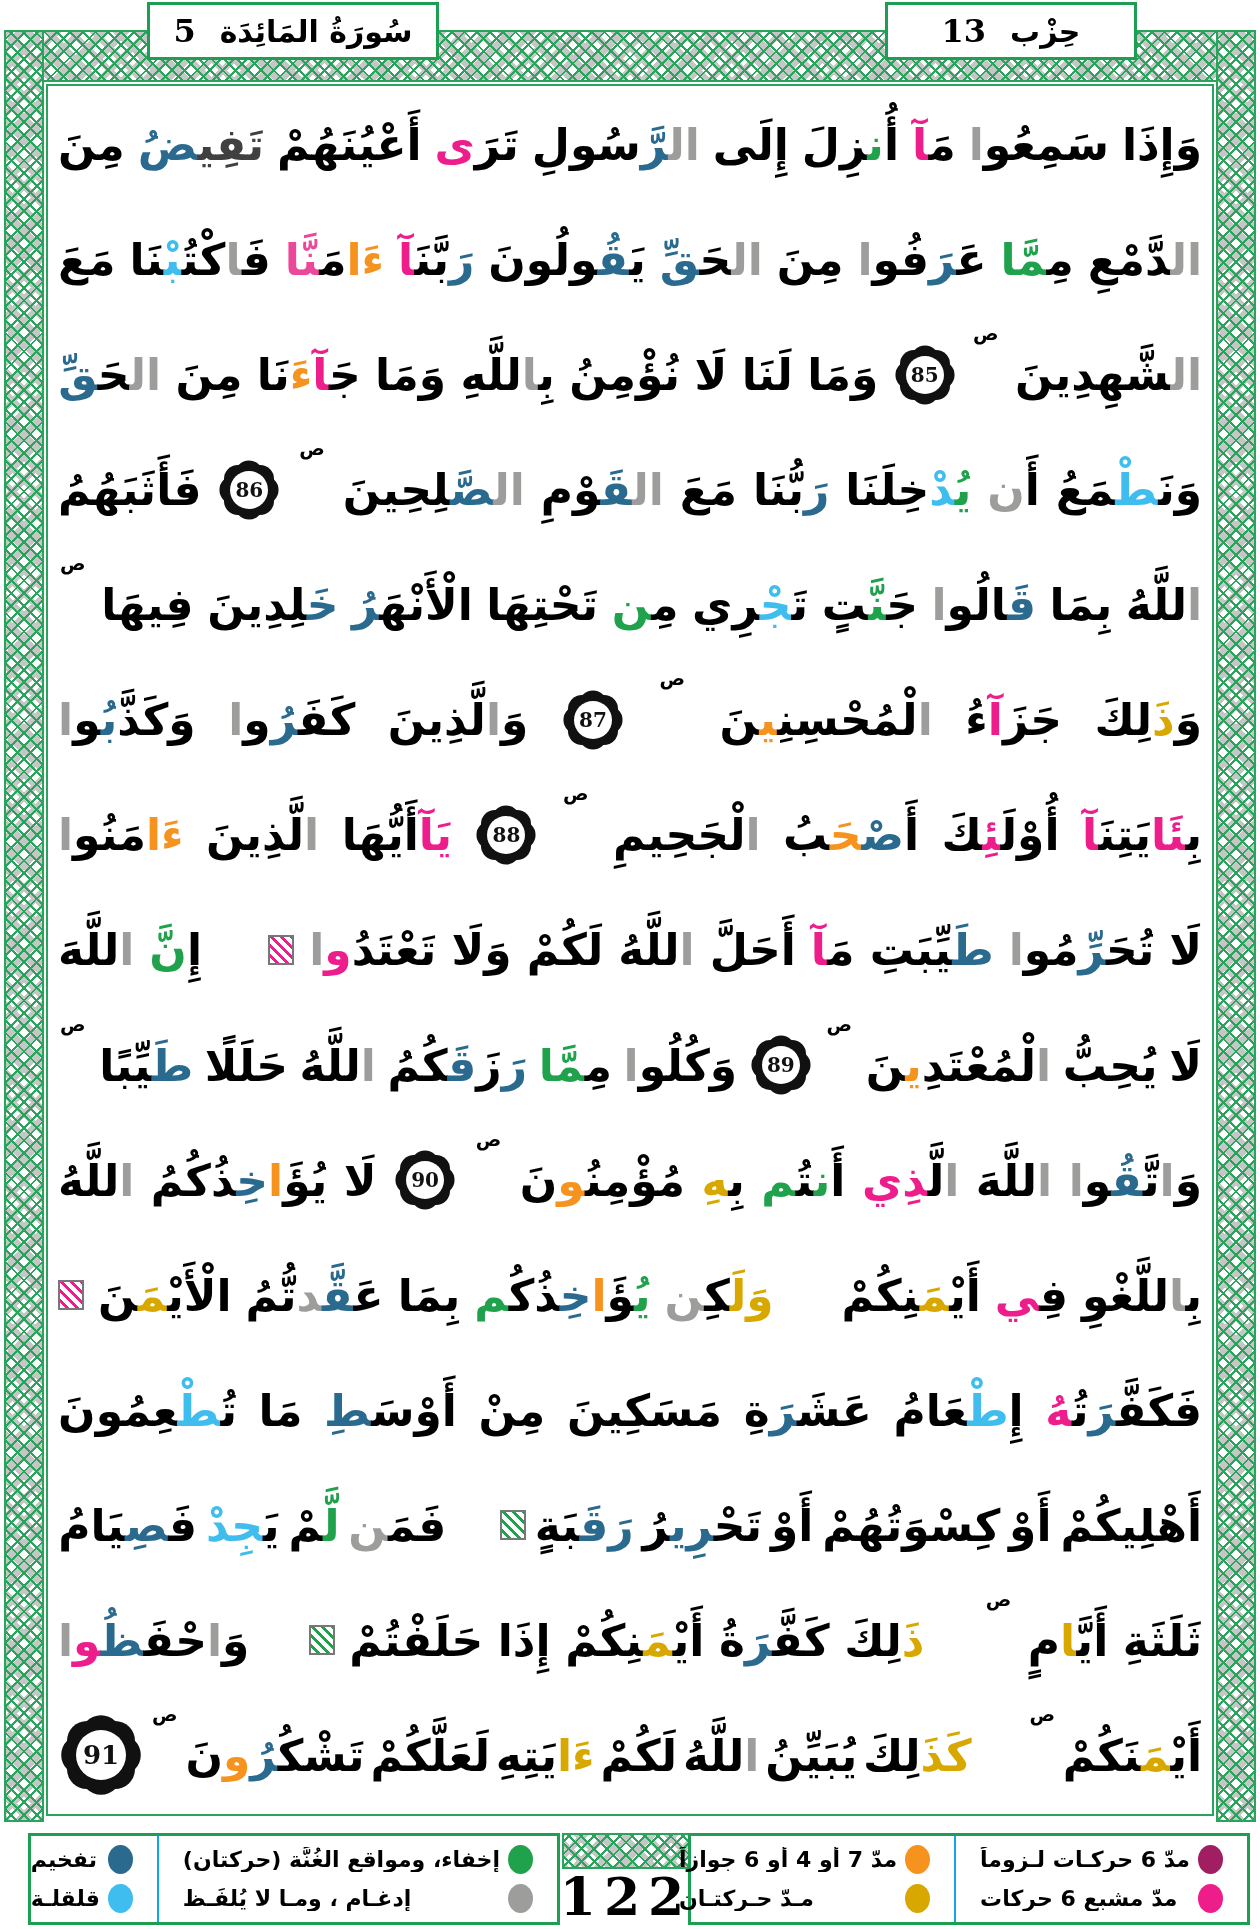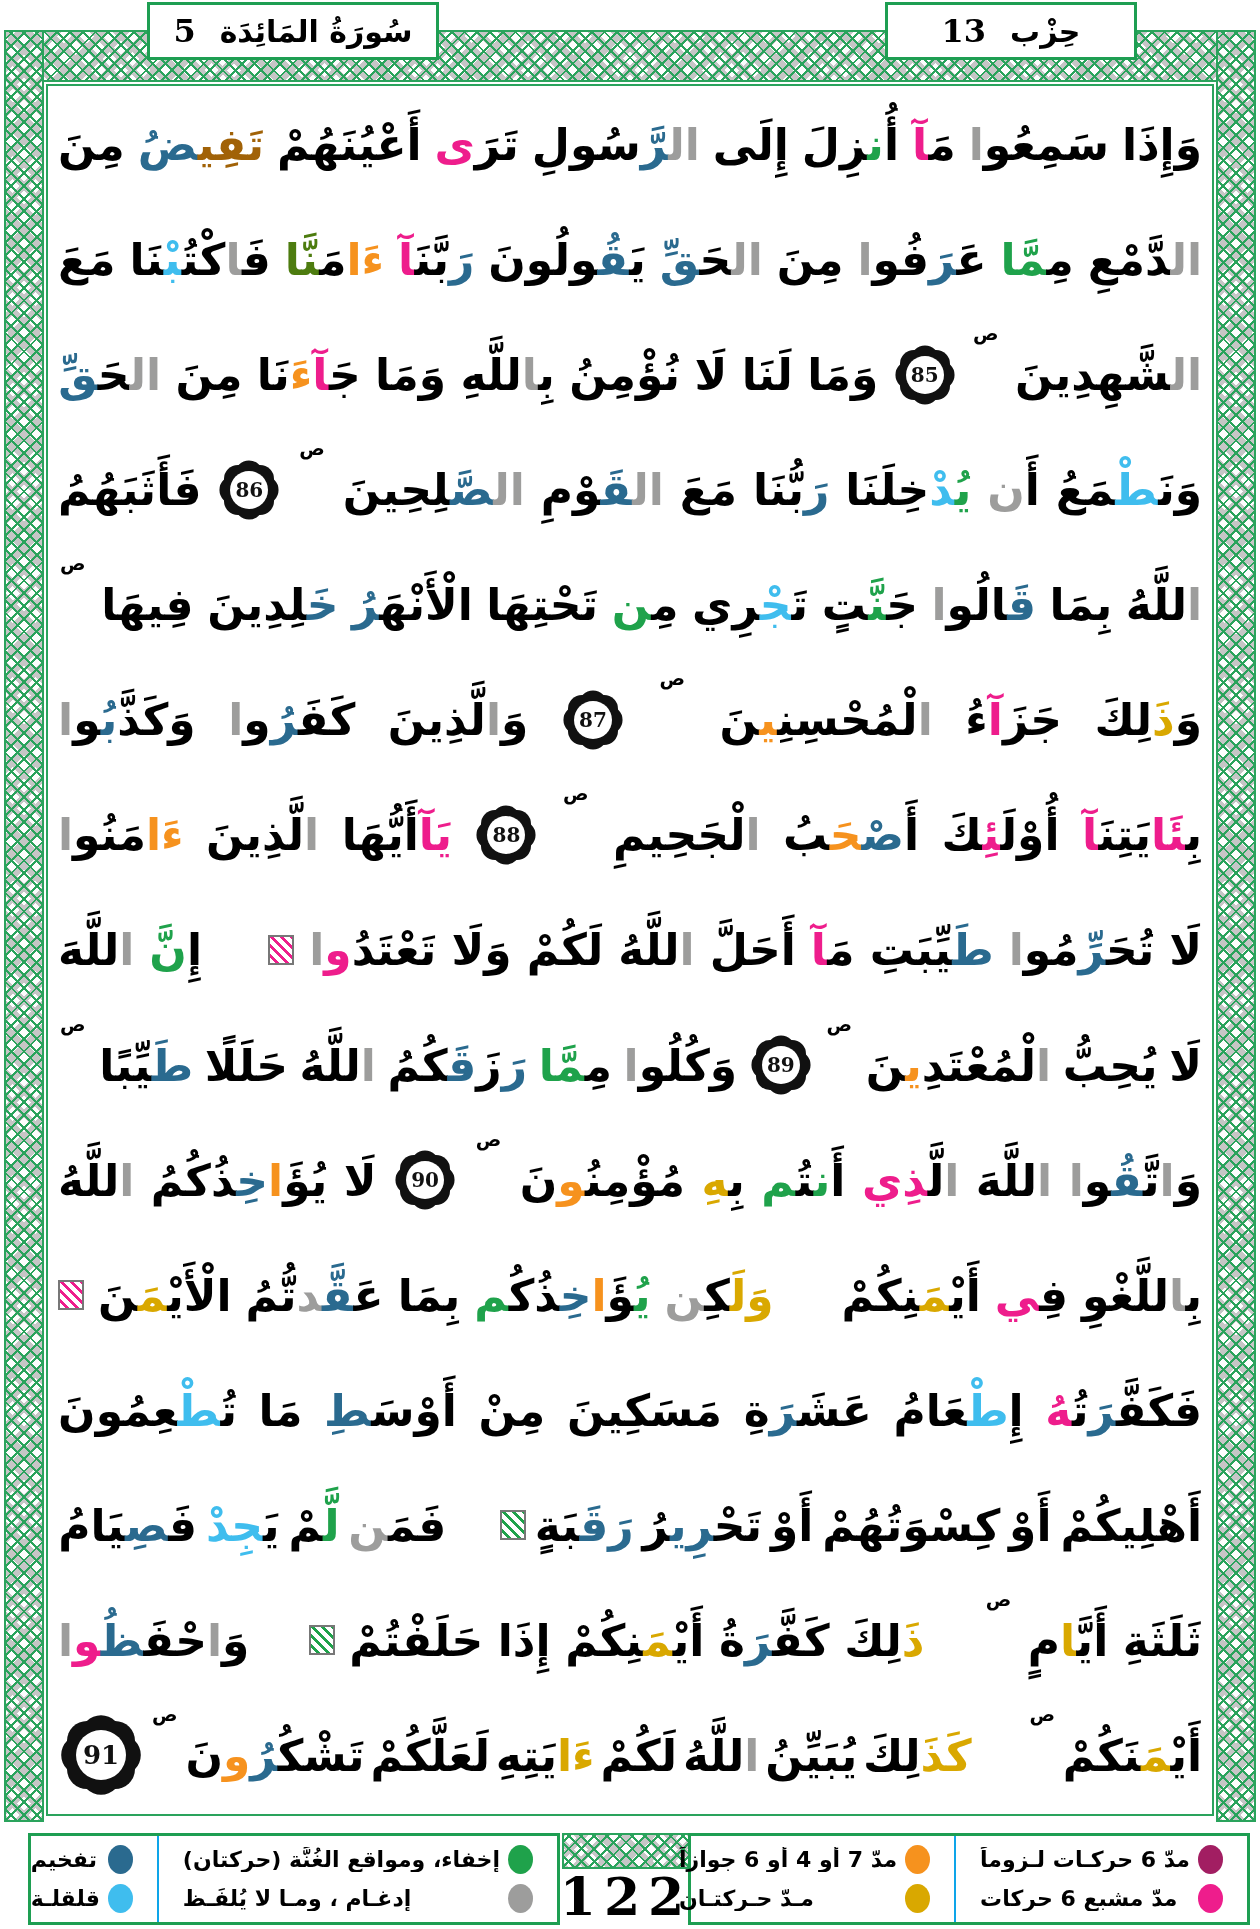--- a/index.html
+++ b/index.html
@@ -91,32 +91,32 @@
   <div class="text-area" id="text-area" dir="rtl">
       <div class="line">
         <span class="word"><span style="color: rgb(0, 0, 0);">وَإِذَا</span></span>
         <span class="word"><span style="color: rgb(0, 0, 0);">سَمِعُو</span><span style="color: rgb(157, 157, 156);">ا</span></span>
         <span class="word"><span style="color: rgb(0, 0, 0);">مَ</span><span style="color: rgb(238, 29, 140);">آ</span></span>
         <span class="word"><span style="color: rgb(0, 0, 0);">أُ</span><span style="color: rgb(31, 162, 75);">ن</span><span style="color: rgb(0, 0, 0);">زِلَ</span></span>
         <span class="word"><span style="color: rgb(0, 0, 0);">إِلَى</span></span>
         <span class="word"><span style="color: rgb(157, 157, 156);">ال</span><span style="color: rgb(42, 106, 143);">رَّ</span><span style="color: rgb(0, 0, 0);">سُولِ</span></span>
         <span class="word"><span style="color: rgb(0, 0, 0);">تَرَ</span><span style="color: rgb(238, 29, 140);">ى</span></span>
         <span class="word"><span style="color: rgb(0, 0, 0);">أَعْيُنَهُمْ</span></span>
-        <span class="word"><span style="color: #a16207;">تَفِي</span><span style="color: rgb(42, 106, 143);">ضُ</span></span>
+        <span class="word"><span style="color: #404040;">تَفِي</span><span style="color: rgb(42, 106, 143);">ضُ</span></span>
         <span class="word"><span style="color: rgb(0, 0, 0);">مِنَ</span></span>
       </div>
       <div class="line">
         <span class="word"><span style="color: rgb(157, 157, 156);">ال</span><span style="color: rgb(0, 0, 0);">دَّمْعِ</span></span>
         <span class="word"><span style="color: rgb(0, 0, 0);">مِ</span><span style="color: rgb(31, 162, 75);">مَّا</span></span>
         <span class="word"><span style="color: rgb(0, 0, 0);">عَ</span><span style="color: rgb(42, 106, 143);">رَ</span><span style="color: rgb(0, 0, 0);">فُو</span><span style="color: rgb(157, 157, 156);">ا</span></span>
         <span class="word"><span style="color: rgb(0, 0, 0);">مِنَ</span></span>
         <span class="word"><span style="color: rgb(157, 157, 156);">ال</span><span style="color: rgb(0, 0, 0);">حَ</span><span style="color: rgb(42, 106, 143);">قِّ</span></span>
         <span class="word"><span style="color: rgb(0, 0, 0);">يَ</span><span style="color: rgb(42, 106, 143);">قُ</span><span style="color: rgb(0, 0, 0);">ولُونَ</span></span>
         <span class="word"><span style="color: rgb(42, 106, 143);">رَ</span><span style="color: rgb(0, 0, 0);">بَّنَ</span><span style="color: rgb(238, 29, 140);">آ</span></span>
-        <span class="word"><span style="color: rgb(246, 146, 30);">ءَا</span><span style="color: rgb(0, 0, 0);">مَ</span><span style="color: #4d7c0f;">نَّا</span></span>
+        <span class="word"><span style="color: rgb(246, 146, 30);">ءَا</span><span style="color: rgb(0, 0, 0);">مَ</span><span style="color: #ec4899;">نَّا</span></span>
         <span class="word"><span style="color: rgb(0, 0, 0);">فَ</span><span style="color: rgb(157, 157, 156);">ا</span><span style="color: rgb(0, 0, 0);">كْتُ</span><span style="color: rgb(63, 189, 238);">بْ</span><span style="color: rgb(0, 0, 0);">نَا</span></span>
         <span class="word"><span style="color: rgb(0, 0, 0);">مَعَ</span></span>
       </div>
       <div class="line">
         <span class="word"><span style="color: rgb(157, 157, 156);">ال</span><span style="color: rgb(0, 0, 0);">شَّهِدِينَ</span></span>
         <span class="waqf">ص</span>
         <span class="ayah">
           <b>85</b>
         </span>
         <span class="word"><span style="color: rgb(0, 0, 0);">وَمَا</span></span>

